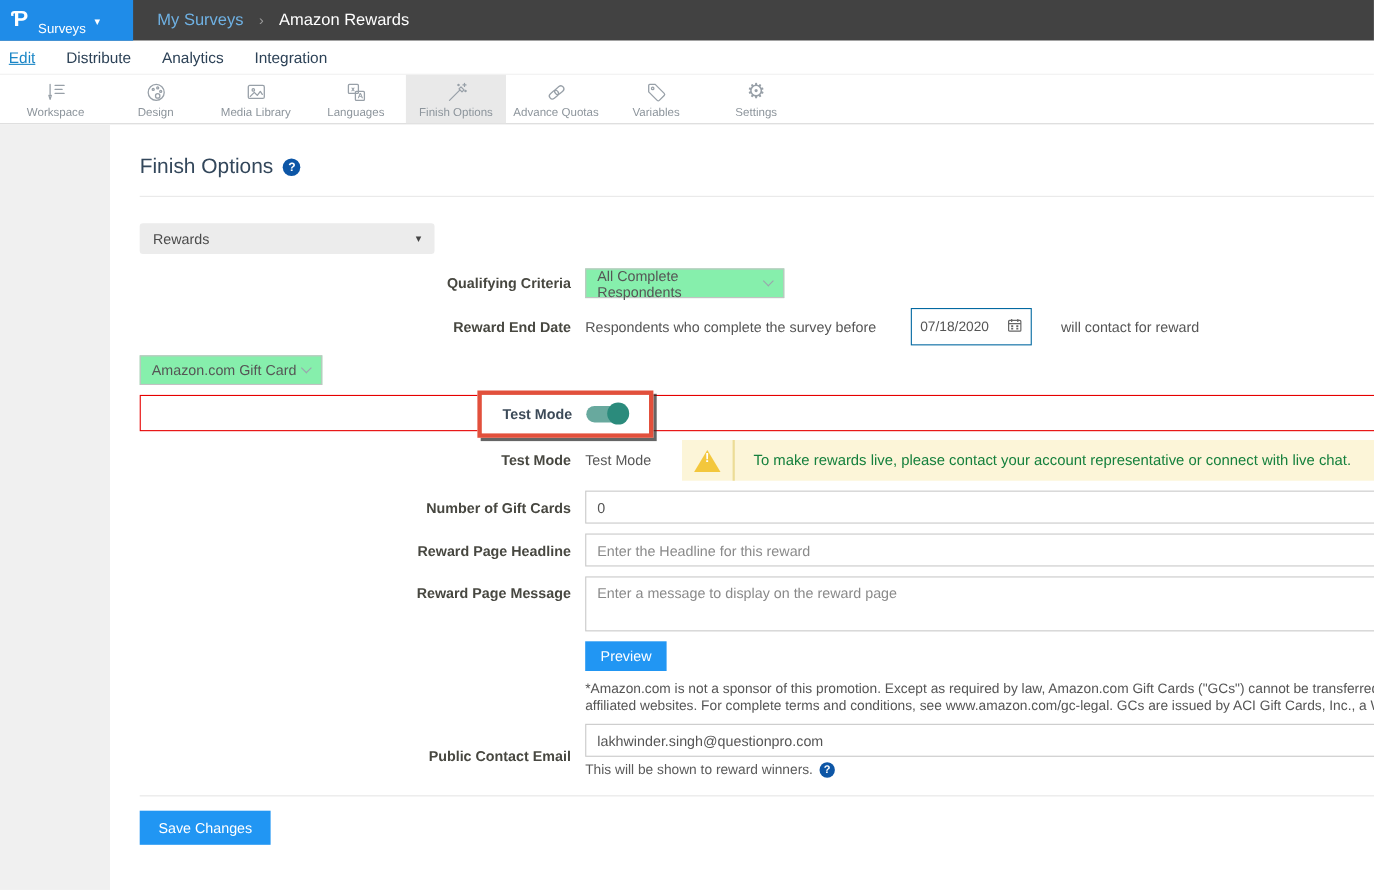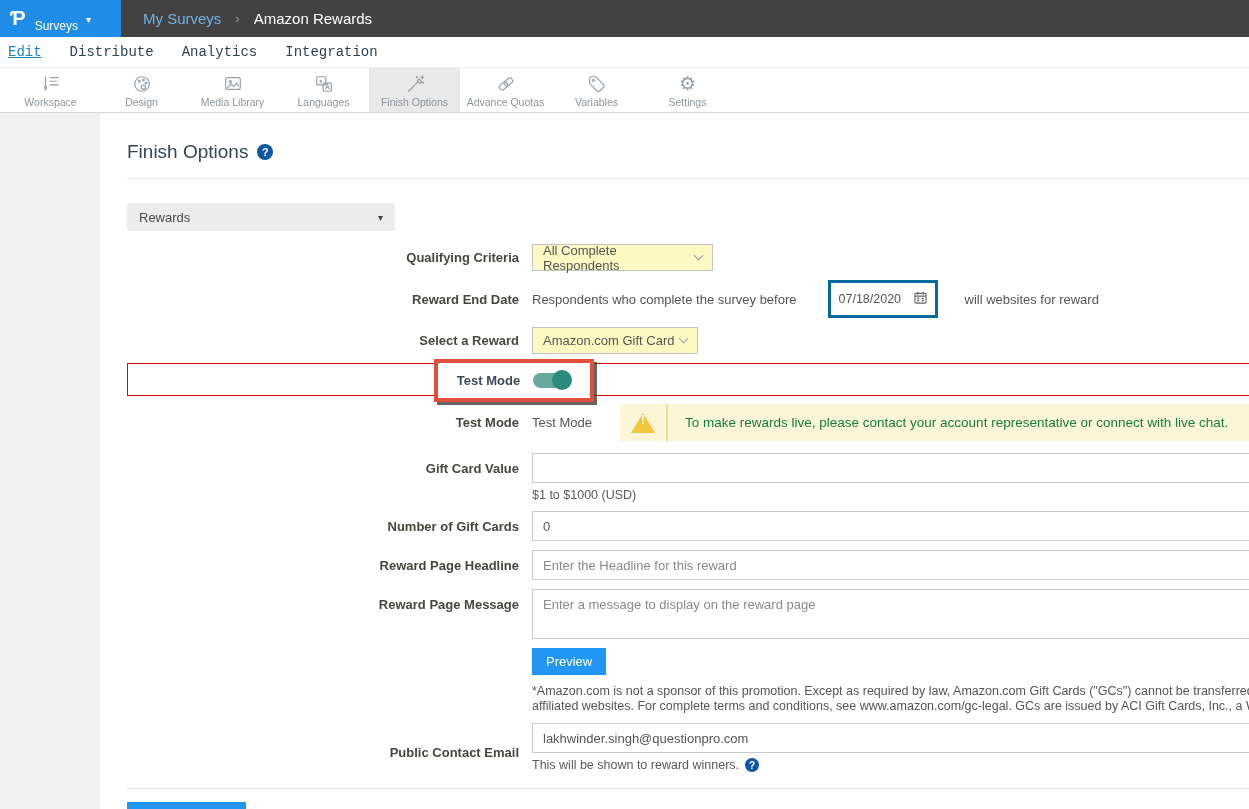--- a/index.html
+++ b/index.html
@@ -12,21 +12,21 @@
   .logo { font-size:20px; font-weight:bold; margin-right:9px; }
   .brand-label { font-size:12px;margin-top:15px; }
   .brand-caret { font-size:10px; margin-left:8px; margin-top:2px; }
   .crumbs { display:flex; align-items:center; padding-left:22px; font-size:15px; }
   .crumb-parent { color:#6fb1e3; cursor:pointer; }
   .crumb-sep { color:#9a9a9a; margin:0 14px; font-size:13px; }
   .crumb-current { color:#fff; }
   
   .tabs { height:30px; display:flex; align-items:center; padding-left:8px; gap:28px;
     background:#fff; }
-  .tab { font-size:14px; color:#2d4257; cursor:pointer;font-family:Liberation Mono, monospace; }
+  .tab { font-size:14px; color:#2d4257; cursor:pointer; }
   .tab.active { color:#1a86c6; text-decoration:underline; }
   
   .toolbar { height:46px; display:flex; border-top:1px solid #f1f1f1;
     border-bottom:1px solid #d8d8d8; background:#fff; padding-left:5px; }
   .titem { width:91px; display:flex; flex-direction:column; align-items:center;
     justify-content:center; cursor:pointer; gap:1px; }
   .titem.active { background:#e9e9e9; }
   .ticon { height:22px; display:flex; align-items:center; justify-content:center; }
   .ticon svg { stroke:#98a0a8; fill:none; stroke-width:1.3; stroke-linecap:round;
     stroke-linejoin:round; }
@@ -45,28 +45,28 @@
   .rewards-dd { margin-top:24px; width:268px; height:28px; background:#ececec;
     border-radius:3px; display:flex; align-items:center; padding:0 12px; font-size:13px;
     color:#4a4a4a; cursor:pointer; }
   .dd-caret { margin-left:auto; font-size:10px; color:#444; }
   
   .form { margin-top:13px; }
   .frow { display:flex; align-items:center; margin-bottom:9px; }
   .frow.top { align-items:flex-start; }
   .flabel { width:405px; min-width:405px; padding-right:13px; text-align:right;
     font-size:13px; font-weight:bold; color:#474740; }
-  .selbox { height:27px; border:1px solid #c2c2c2; background:#fef9c3; display:flex;
+  .selbox { height:27px; border:1px solid #c2c2c2; background:#86efac; display:flex;
     align-items:center; padding:0 10px; font-size:13px; color:#555; cursor:pointer; }
   .chev { width:7px; height:7px; border-right:1.5px solid #9aa5ad;
     border-bottom:1.5px solid #9aa5ad; transform:rotate(45deg); margin-left:auto;
     margin-top:-4px; }
   .w-qual { width:181px; } .w-rew { width:166px; }
   .inline-txt { font-size:13px; color:#555; }
-  .datebox { margin-left:31px; width:110px; height:26px; border:3px solid #0369a1;
+  .datebox { margin-left:31px; width:110px; height:26px; border:1px solid #0369a1;
     display:flex; align-items:center; justify-content:space-between; padding:16px 8px;
     font-size:12.5px; color:#555; cursor:pointer; }
   .datebox svg { stroke:#666; fill:none; stroke-width:1.2; }
   .suffix { margin-left:27px; }
   
   .redrow { position:relative; height:33px; margin:7px -12px 8px 0;
     border:1px solid #e60000; }
   .redbox { position:absolute; left:306px; top:-5px; width:160px; height:43px;
     border:4px solid #e2503c; background:#fff; box-shadow:3px 3px 0 rgba(35,35,35,0.7);
     display:flex; align-items:center; justify-content:center; gap:13px; }
@@ -245,25 +245,24 @@
         <div class="datebox">
           <span>07/18/2020</span>
           <span>
             <svg width="13" height="13" viewBox="0 0 14 14">
                 <rect x="1" y="2.5" width="12" height="10.5" rx="1"></rect>
                 <path d="M1 5.5 H13 M4 1 v3 M10 1 v3"></path>
                 <path d="M3.5 8 h2 M8.5 8 h2 M3.5 10.5 h2 M8.5 10.5 h2" stroke-width="1.6"></path>
               </svg>
           </span>
         </div>
-        <span class="inline-txt suffix">will websites for reward</span>
-      </div>
-
-      <div class="frow">
-        <span class="flabel">Select a Reward</span>
+        <span class="inline-txt suffix">will contact for reward</span>
+      </div>
+
+      <div class="frow">
         <div class="selbox w-rew">
           <span>Amazon.com Gift Card</span>
           <span class="chev"></span>
         </div>
       </div>
 
       <div class="redrow">
         <div class="redbox">
           <span class="tm-label">Test Mode</span>
           <span class="toggle">
@@ -277,27 +276,20 @@
         <span class="tm-value">Test Mode</span>
         <div class="warnbar">
           <span class="warn-icon">
               <span class="tri"></span>
             </span>
           <span class="warn-div"></span>
           <span class="warn-text">To make rewards live, please contact your account representative or connect with live chat.</span>
         </div>
       </div>
 
-      <div class="frow top mt12">
-        <span class="flabel" style="margin-top:8px;">Gift Card Value</span>
-        <div class="grow">
-          <input class="tinput" type="text" style="">
-          <span class="helper">$1 to $1000 (USD)</span>
-        </div>
-      </div>
 
       <div class="frow">
         <span class="flabel">Number of Gift Cards</span>
         <div class="grow">
           <input class="tinput" type="text" value="0" style="">
         </div>
       </div>
 
       <div class="frow mt9">
         <span class="flabel">Reward Page Headline</span>

